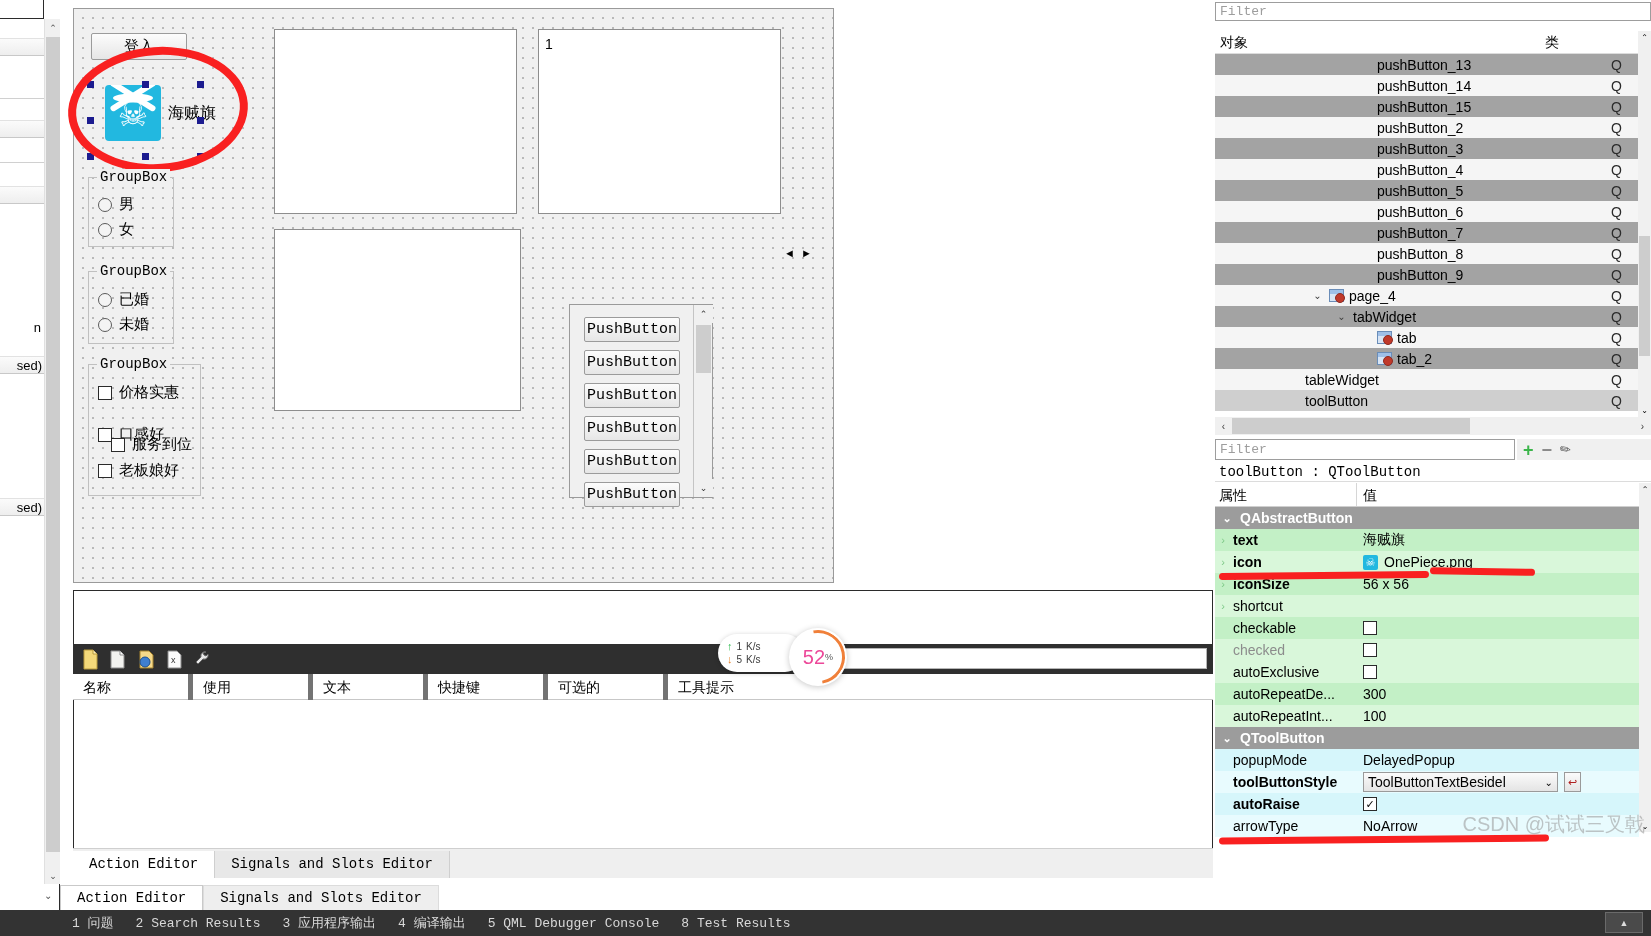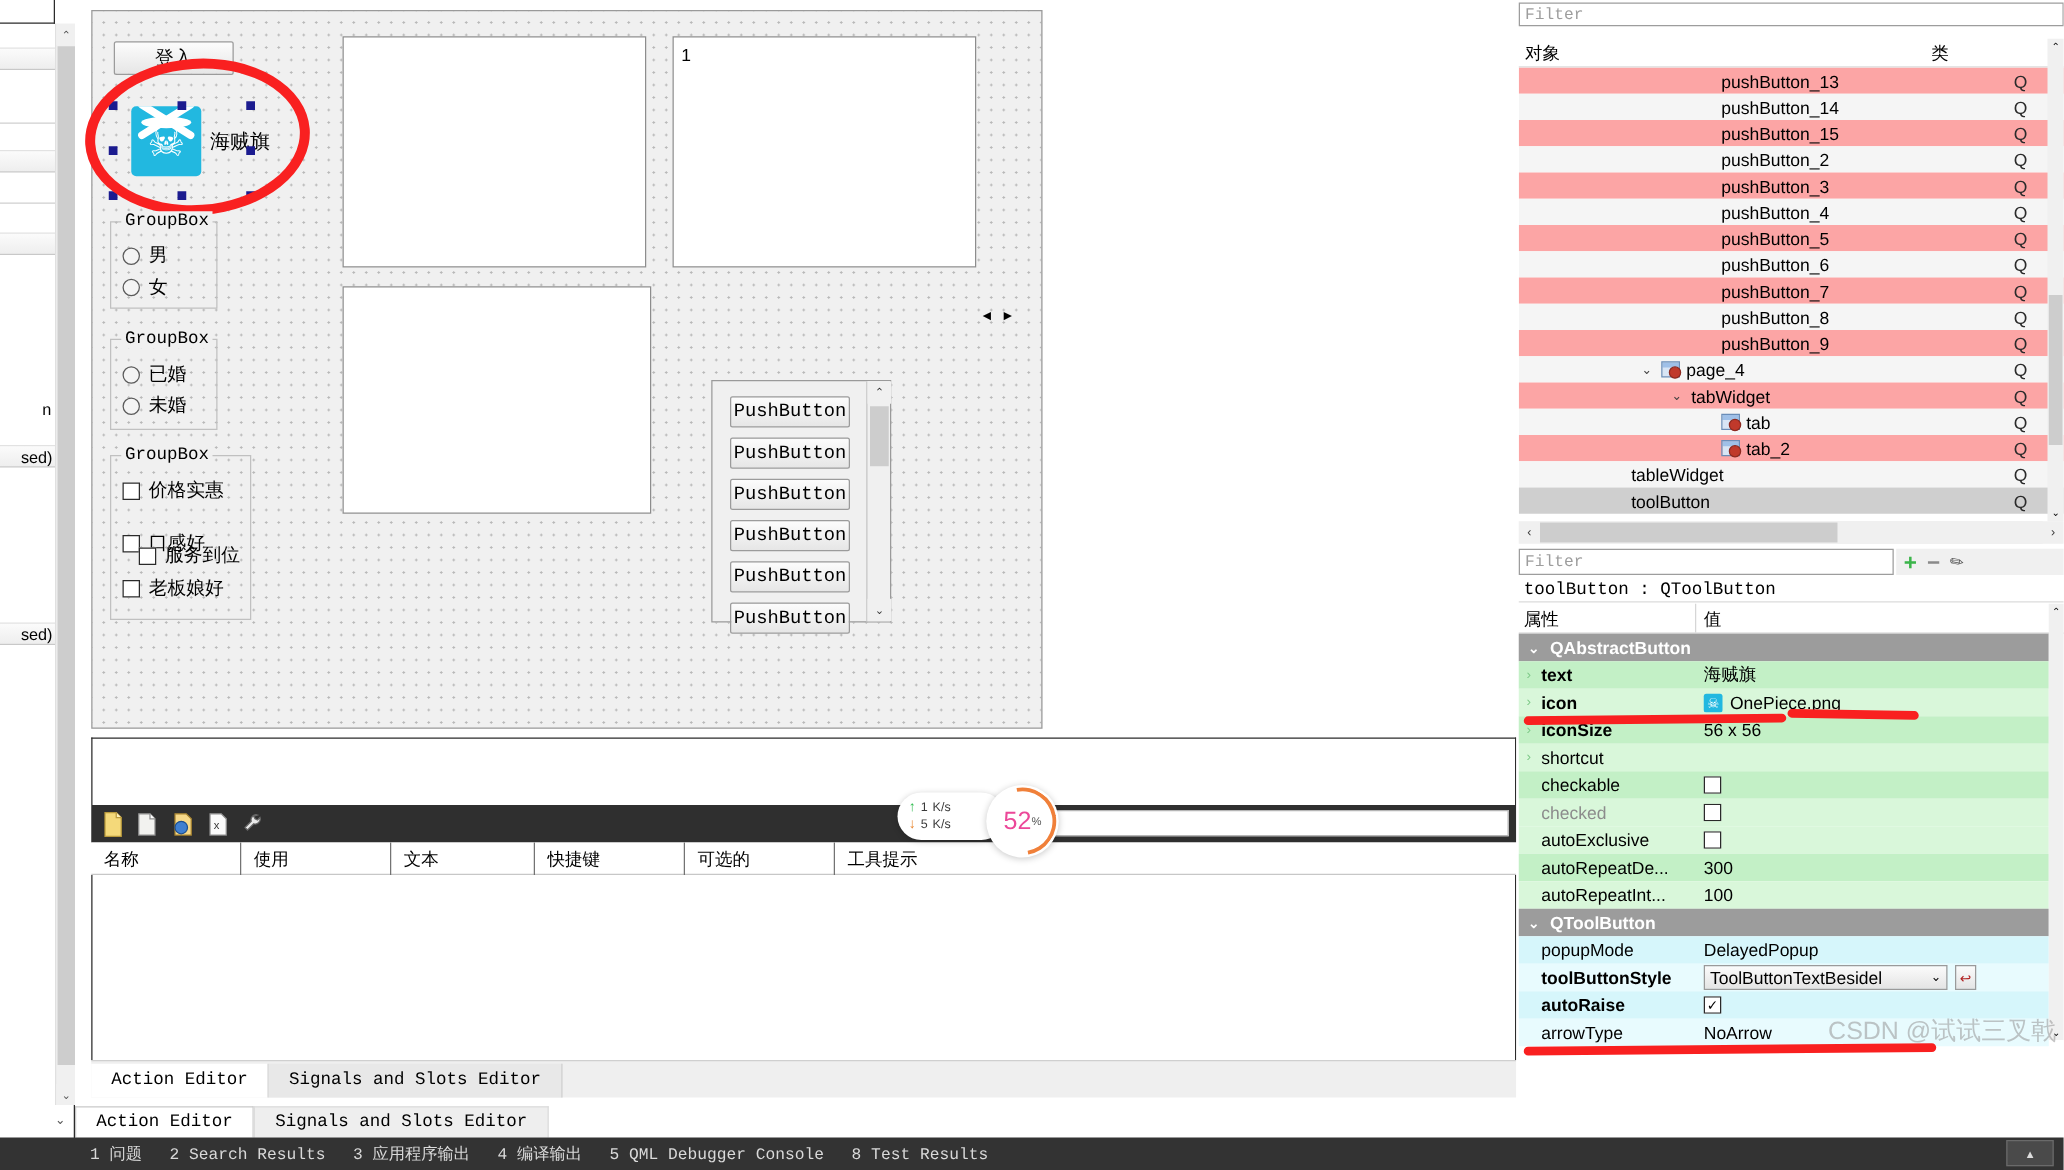--- a/index.html
+++ b/index.html
@@ -99,21 +99,21 @@
      background:#ffffff; border:1px solid #2b2b2b; border-bottom:none; }
   .ae-toolbar { position:absolute; left:0; top:54px; width:1140px; height:30px;
      background:#2f2f2f; display:flex; align-items:center; gap:9px; padding-left:8px; }
   .ae-ico { width:19px; height:21px; position:relative; }
   .ae-filter { position:absolute; right:6px; top:58px; width:430px; height:21px;
      background:#ffffff; border:1px solid #b5b5b5; font-size:12px;
      font-family:"Liberation Mono", monospace; color:#9b9b9b; padding:2px 4px; }
   .ae-header { position:absolute; left:0; top:84px; width:1140px; height:26px;
      background:#ffffff; border-bottom:1px solid #c7c7c7; display:flex; }
   .ae-col { height:26px; line-height:26px; font-size:14px; padding-left:10px;
-     border-right:1px solid #737373; color:#000; }
+     border-right:5px solid #737373; color:#000; }
   .ae-body { position:absolute; left:0; top:110px; width:1140px; height:148px; background:#fff;
      border-left:1px solid #2b2b2b; border-right:1px solid #2b2b2b; }
   .ae-tabs { position:absolute; left:0; top:258px; width:1140px; height:30px;
      background:#efefef; display:flex; align-items:flex-end;
      border-top:1px solid #cfcfcf; }
   .ae-tab { height:27px; line-height:27px; padding:0 16px; font-size:14px;
      font-family:"Liberation Mono", monospace; background:#e8e8e8;
      border-right:1px solid #cfcfcf;}
   .ae-tab.active { background:#ffffff; }
 
@@ -140,21 +140,21 @@
   .oi-filter { position:absolute; left:2px; top:2px; width:436px; height:19px;
      background:#ffffff; border:1px solid #9d9d9d; font-size:13px;
      font-family:"Liberation Mono", monospace; color:#9d9d9d; padding:1px 4px; }
   .oi-head { position:absolute; left:2px; top:31px; width:436px; height:23px;
      background:#ffffff; border-bottom:1px solid #dcdcdc; display:flex; }
   .oi-head .c1 { width:330px; font-size:14px; line-height:23px; padding-left:5px; }
   .oi-head .c2 { width:90px; font-size:14px; line-height:23px; }
   .oi-rows { position:absolute; left:2px; top:54px; width:436px; height:363px;
      overflow:hidden; }
   .oi-row { height:21px; display:flex; align-items:center; font-size:14px;
-     background:#fca5a5; }
+     background:#a3a3a3; }
   .oi-row.alt { background:#f5f5f5; }
   .oi-row.sel { background:#cfcfcf; }
   .oi-name { flex:1; display:flex; align-items:center; gap:5px; white-space:nowrap; }
   .oi-type { width:40px; text-align:left; color:#2b2b2b; }
   .oi-chev { width:13px; font-size:10px; color:#404040; text-align:center; }
   .oi-wicon { width:15px; height:13px; background:
       linear-gradient(#9fc0e8,#9fc0e8) 0 0/100% 4px no-repeat,
       linear-gradient(#d8e5f5,#d8e5f5) 0 0/100% 100% no-repeat;
       border:1px solid #6a8db8; position:relative; flex:0 0 auto;}
   .oi-wicon::after { content:""; position:absolute; right:-2px; bottom:-2px;

